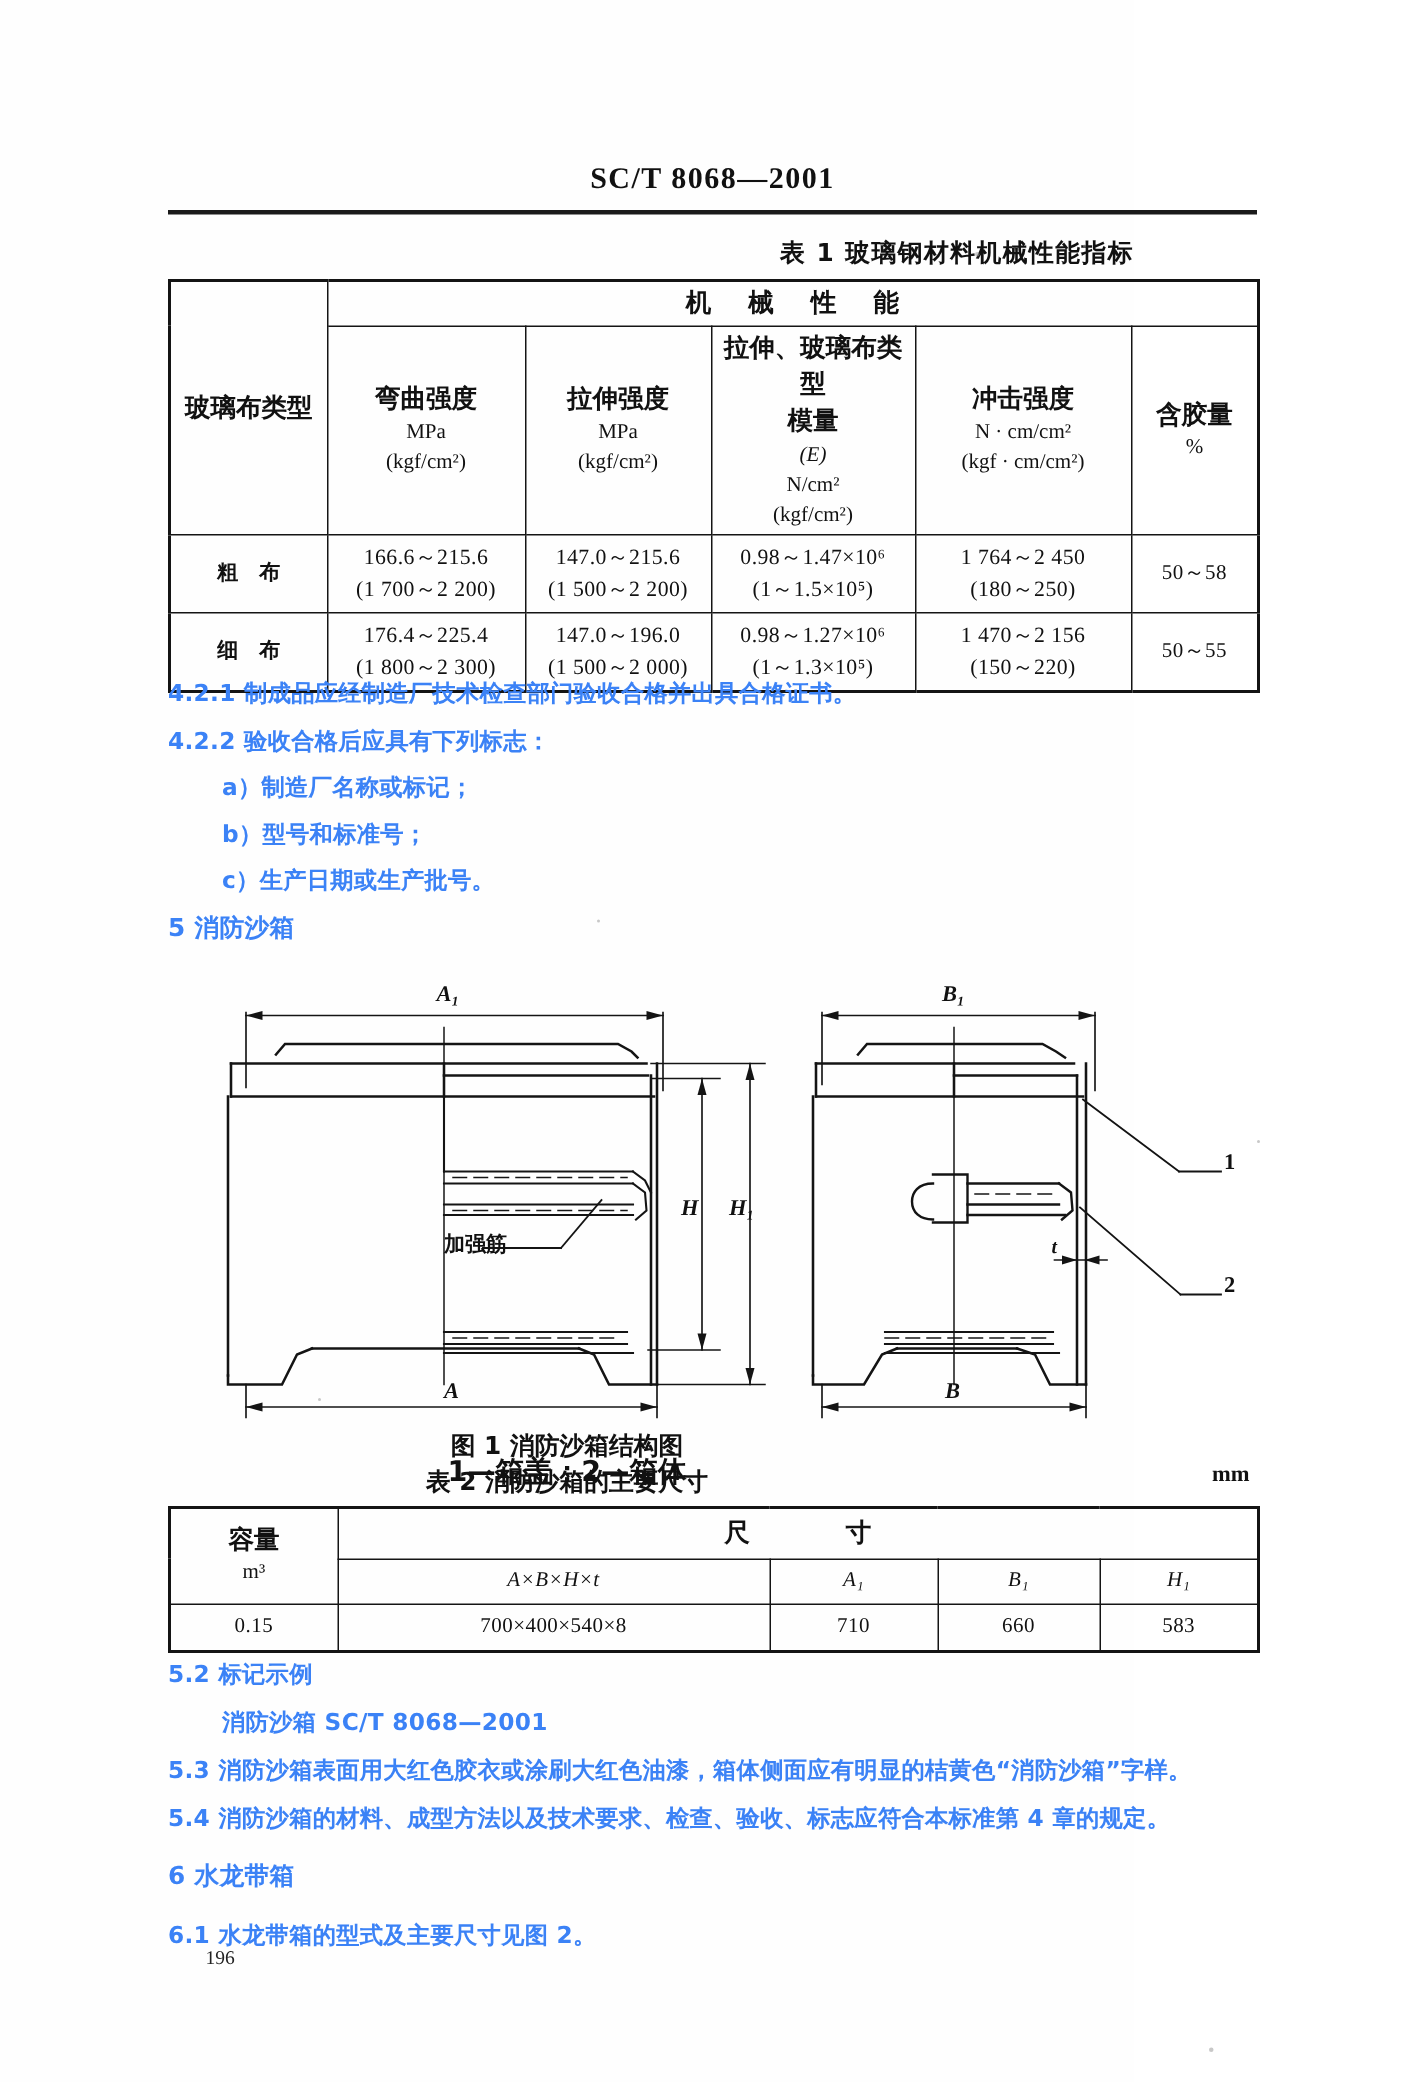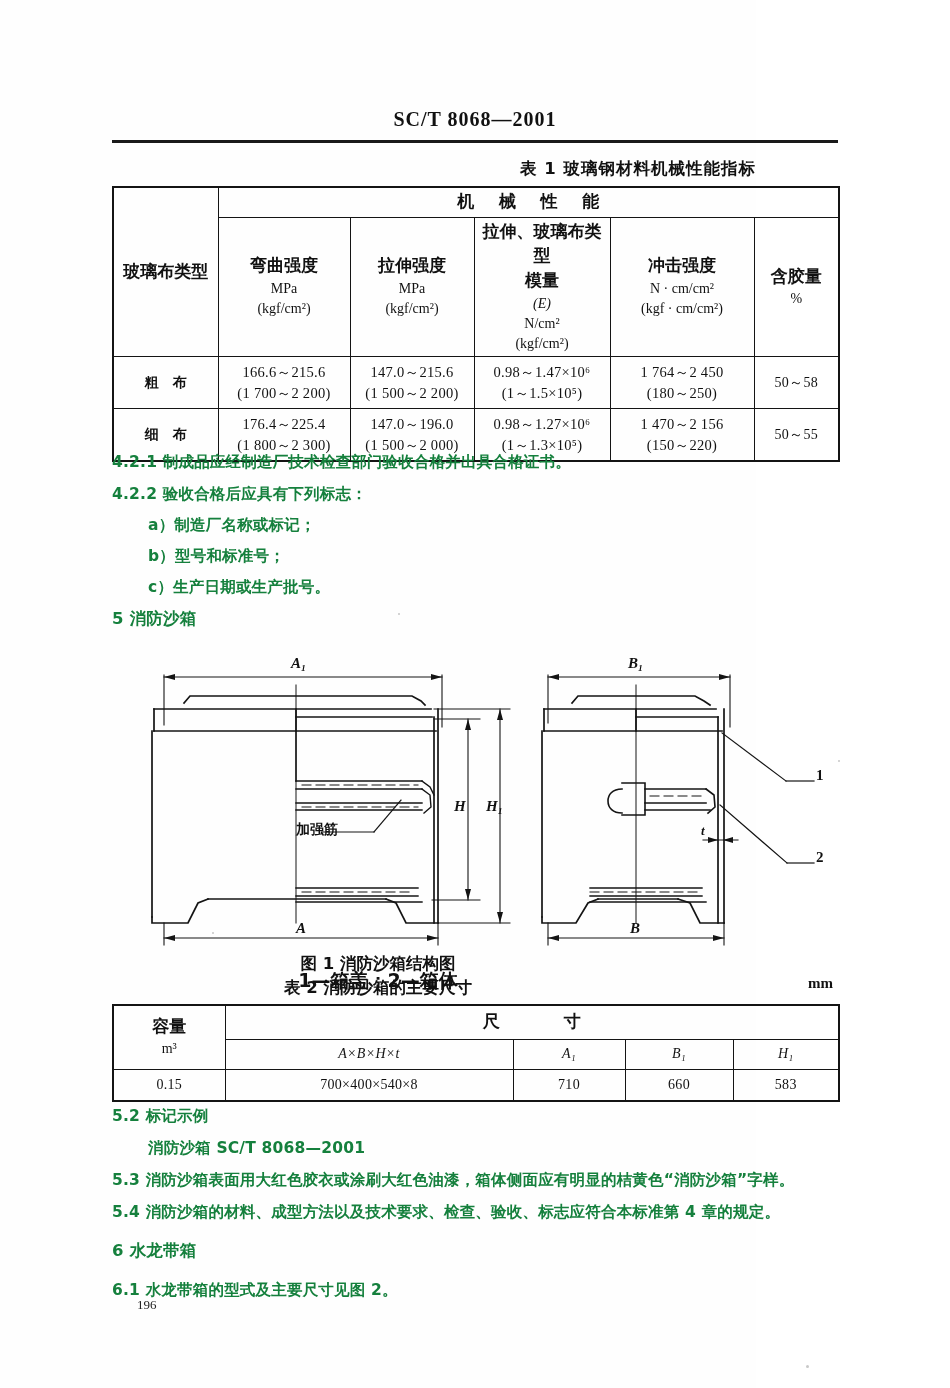--- a/index.html
+++ b/index.html
@@ -42,21 +42,21 @@
     font-family: "DejaVu Sans", "Liberation Sans", sans-serif;
     font-weight: bold;
     color: #111;
     white-space: nowrap;
   }
   .body-line {
     position: absolute;
     font-family: "DejaVu Sans", "Liberation Sans", sans-serif;
     font-weight: bold;
     font-size: 15.5px;
-    color: #15803d;
+    color: #3b82f6;
     white-space: nowrap;
     letter-spacing: 0.2px;
   }
 
   
   .tbl-title {
     position: absolute;
     width: 100%;
     text-align: center;
     font-family: "DejaVu Sans", "Liberation Sans", sans-serif;

